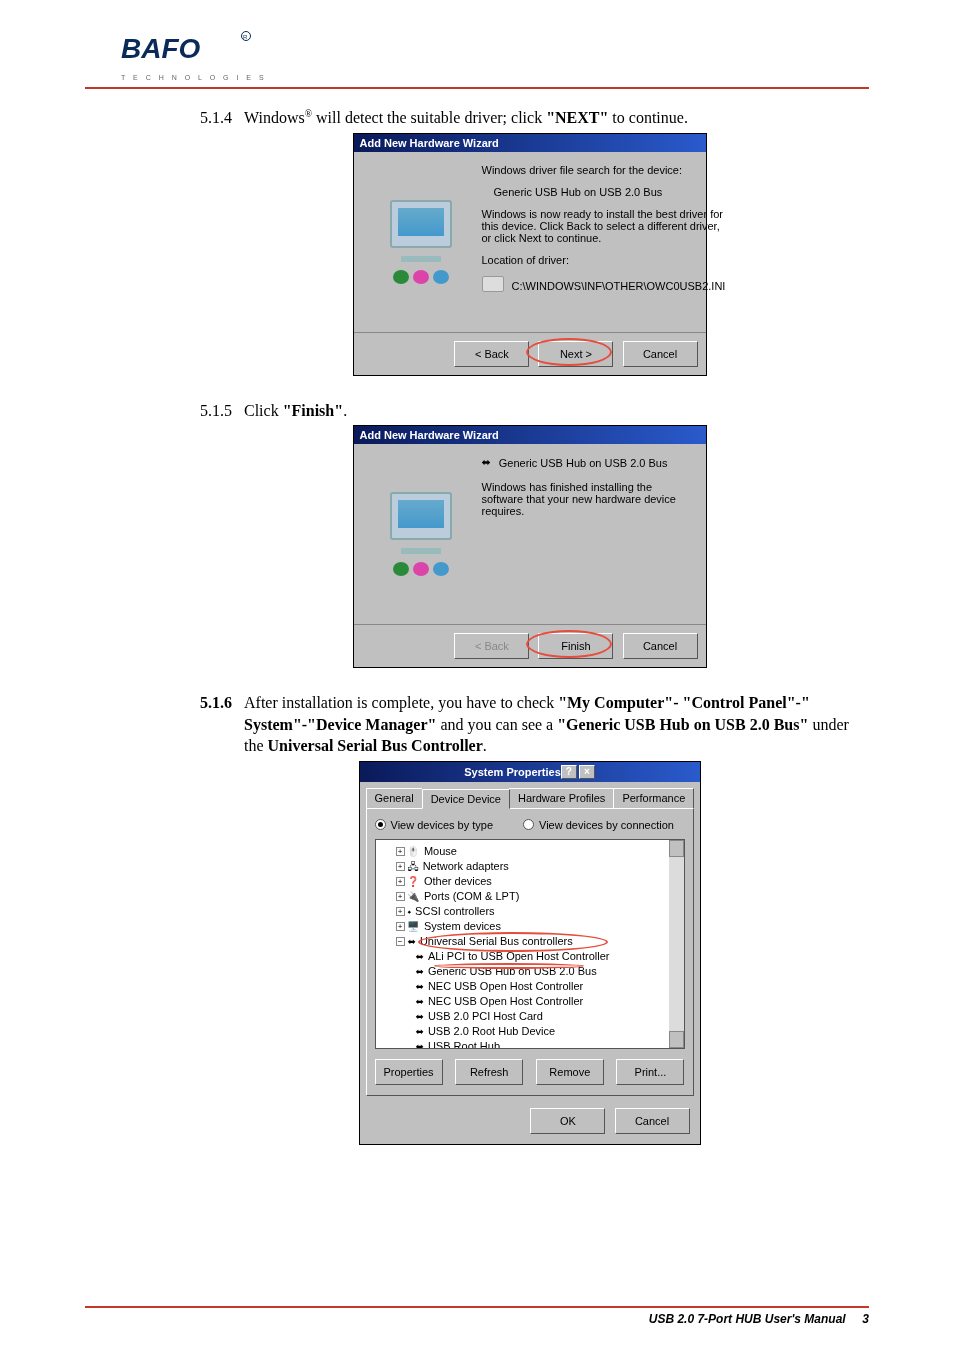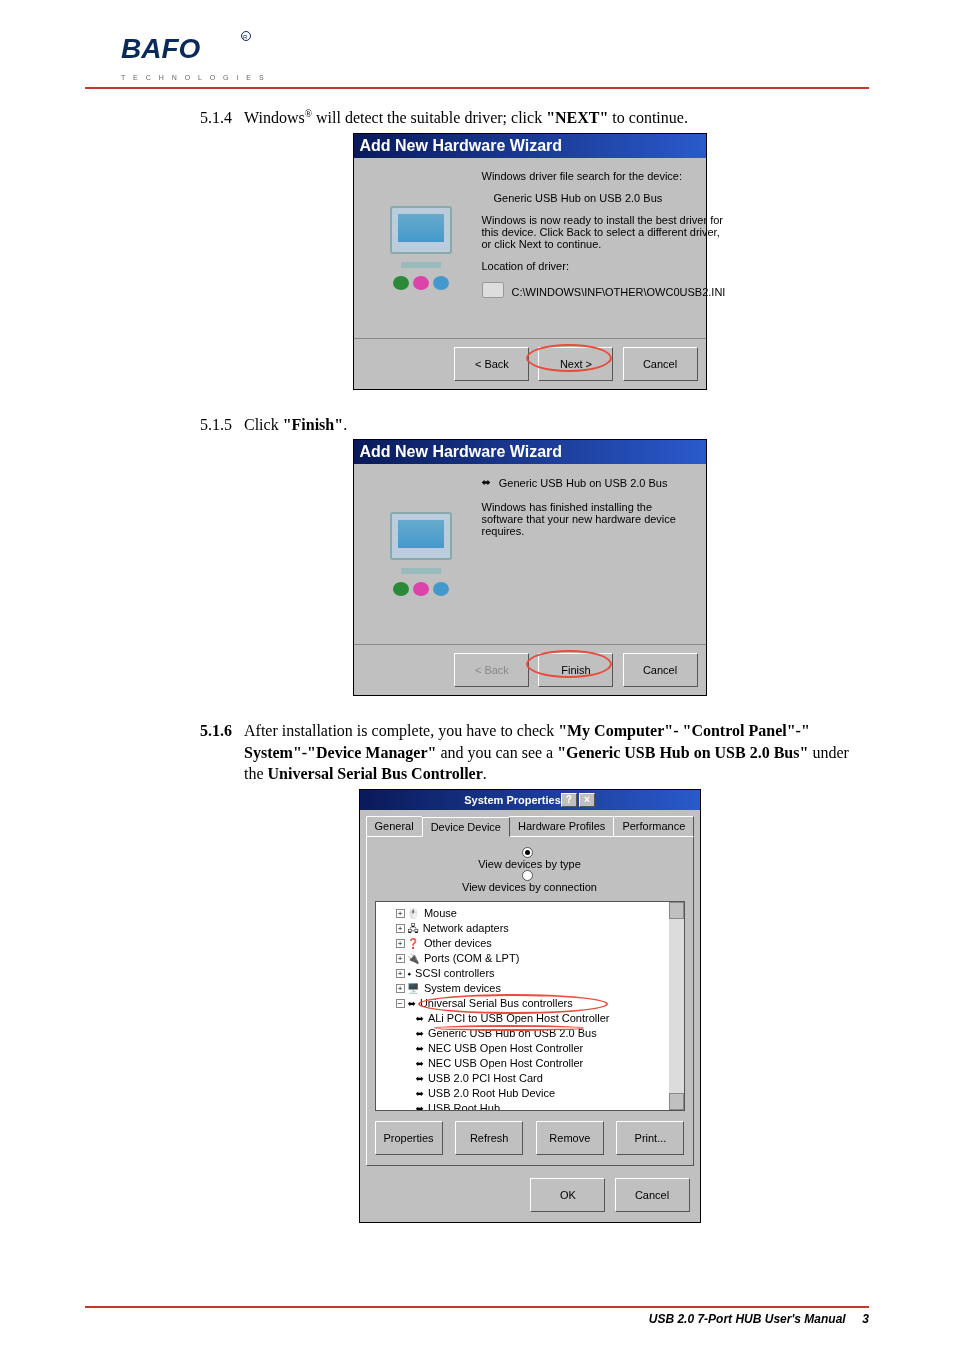--- a/index.html
+++ b/index.html
@@ -28,21 +28,21 @@
     border: 1px solid #000;
     margin: 2px auto 24px auto;
     background: #c0c0c0;
     font-size: 11px;
   }
   .dialog-title {
     background: linear-gradient(to right, #0a1a5a, #2a5acc);
     color: #fff;
     font-weight: bold;
     padding: 3px 6px;
-    font-size: 16px;
+    font-size: 11px;
   }
   .dialog-body {
     display: flex;
     padding: 12px;
     background: #c0c0c0;
     min-height: 180px;
   }
   .dialog-img {
     width: 110px;
     flex-shrink: 0;
@@ -56,21 +56,21 @@
   .dialog-btnbar {
     border-top: 1px solid #888;
     padding: 8px;
     text-align: right;
   }
   .winbtn {
     display: inline-flex;
     align-items: center;
     justify-content: center;
     min-width: 75px;
-    height: 34px;
+    height: 26px;
     font-size: 11px;
     background: #c0c0c0;
     border-top: 1px solid #fff;
     border-left: 1px solid #fff;
     border-right: 1px solid #555;
     border-bottom: 1px solid #555;
     margin-left: 6px;
     padding: 0 6px;
   }
   .winbtn.disabled { color: #888; }
@@ -131,21 +131,21 @@
     border-top: 1px solid #fff;
     border-left: 1px solid #fff;
     border-right: 1px solid #555;
     border-bottom: 1px solid #555;
     margin: 0 6px 6px 6px;
     padding: 10px 8px;
     background: #c0c0c0;
     position: relative;
     z-index: 1;
   }
-  .radio-row { display: flex; align-items: center; margin-bottom: 8px; font-size: 11px; flex-direction: column; }
+  .radio-row { display: flex; align-items: center; margin-bottom: 8px; font-size: 11px; }
   .radio-row span.gap { width: 30px; display: inline-block; }
   .radio { width: 11px; height: 11px; border: 1px solid #555; border-radius: 50%; background: #fff; margin-right: 5px; position: relative; }
   .radio.on::after { content: ''; position: absolute; top: 2px; left: 2px; width: 5px; height: 5px; background: #000; border-radius: 50%; }
   .tree {
     border: 1px solid #555;
     background: #fff;
     height: 210px;
     overflow: hidden;
     position: relative;
     padding: 2px;

